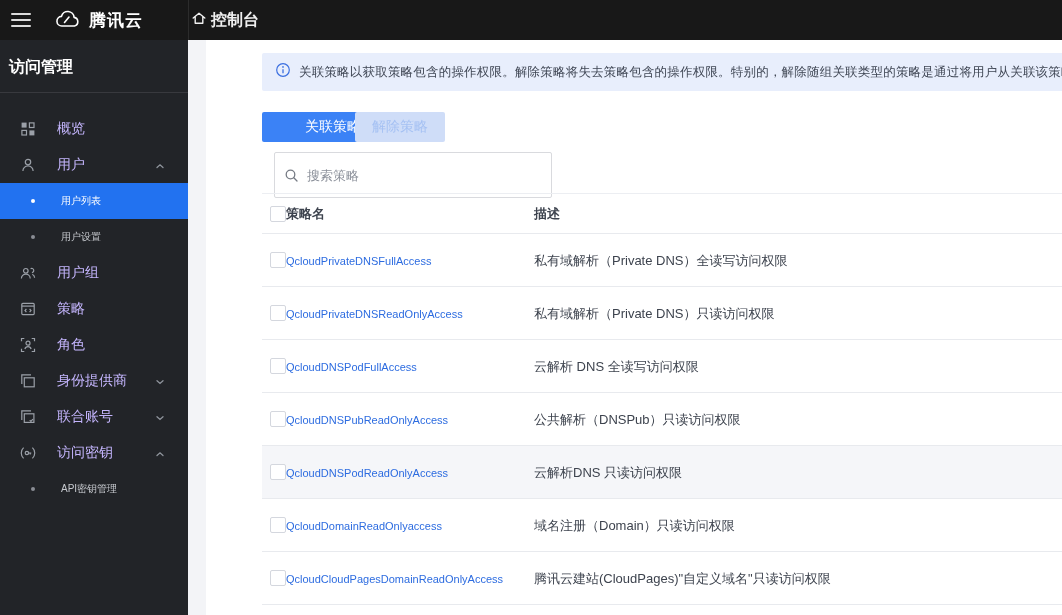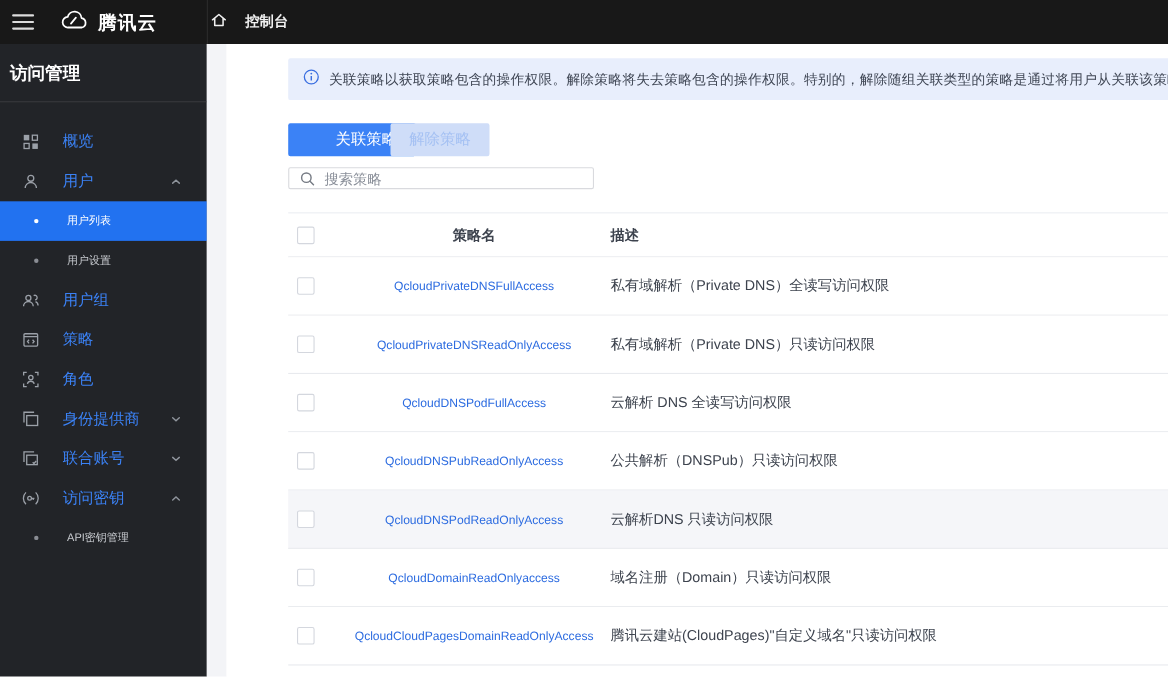--- a/index.html
+++ b/index.html
@@ -8,32 +8,32 @@
 
   
   .topbar { position:absolute; left:0; top:0; width:1062px; height:40px;
     background:#181818; display:flex; align-items:center; z-index:5; }
   .hamburger { width:20px; height:14px; margin-left:11px; display:flex;
     flex-direction:column; justify-content:space-between; cursor:pointer; }
   .hamburger i { display:block; height:2px; background:#dcdcdc; border-radius:1px; }
   .brand { display:flex; align-items:center; margin-left:24px; cursor:pointer; }
   .brand-name { color:#fff; font-size:17px; font-weight:700; letter-spacing:1px; margin-left:7px; }
   .console { display:flex; align-items:center; margin-left:48px; cursor:pointer; }
-  .console-label { color:#f0f0f0; font-size:13px; font-weight:600; margin-left:16px; }
+  .console-label { color:#f0f0f0; font-size:16px; font-weight:600; margin-left:4px; }
   .topbar-divider { position:absolute; left:188px; top:0; width:1px; height:40px; background:#2c2c2c; }
 
   
   .sidebar { position:absolute; left:0; top:40px; width:188px; height:575px;
     background:#222428; }
   .side-title { color:#ffffff; font-size:16px; font-weight:700; padding:17px 0 14px 9px; }
   .side-divider { height:1px; background:#38393e; }
   .side-nav { padding-top:18px; }
   .s-item { position:relative; height:36px; display:flex; align-items:center; cursor:pointer; }
   .s-item .s-icon { width:16px; height:16px; margin-left:20px; display:inline-flex; }
-  .s-item .s-label { color:#3b82f6; font-size:14px; margin-left:21px; }
+  .s-item .s-label { color:#c4b5fd; font-size:14px; margin-left:21px; }
   .s-item .chev { position:absolute; right:22px; top:11px; }
   .s-sub { position:relative; height:36px; display:flex; align-items:center; cursor:pointer; }
   .s-sub .dot { width:4px; height:4px; border-radius:50%; background:#8a8d94; margin-left:31px; }
   .s-sub .s-label { color:#c7cacf; font-size:10px; margin-left:26px; }
   .s-sub.selected { background:#2272f0; }
   .s-sub.selected .dot { background:#ffffff; }
   .s-sub.selected .s-label { color:#ffffff; }
 
   
   .gutter { position:absolute; left:188px; top:40px; width:18px; height:575px; background:#f3f4f7; }
@@ -42,35 +42,35 @@
   .main { position:absolute; left:206px; top:40px; width:856px; height:575px;
     background:#fff; overflow:hidden; }
   .banner { position:absolute; left:56px; top:13px; width:1100px; height:38px;
     background:#e8eefc; border-radius:2px; display:flex; align-items:center;
     padding-left:13px; white-space:nowrap; overflow:hidden; }
   .banner-text { font-size:12.5px; color:#3f4654; margin-left:8px; letter-spacing:.2px; }
   .btn { position:absolute; top:72px; height:30px; border:none; border-radius:2px;
     font-size:14px; padding:0 17px; cursor:pointer; font-family:inherit; }
   .btn-attach { left:56px; background:#3b82f6; color:#ffffff;padding-left:43px; }
   .btn-detach { left:149px; background:#cfddf8; color:#a5c1f3; cursor:default; }
-  .searchbox { position:absolute; left:56px; top:112px; width:278px; height:20px;
+  .searchbox { position:absolute; left:68px; top:112px; width:278px; height:46px;
     border:1px solid #d9dade; border-radius:2px; background:#fff; display:flex; align-items:center; }
   .searchbox svg { margin-left:9px; }
   .searchbox input { border:none; outline:none; flex:1; margin-left:8px; font-size:13px;
     color:#333; font-family:inherit; background:transparent; }
   .searchbox input::placeholder { color:#8a8f99; }
 
   
   .table { position:absolute; left:56px; top:153px; width:1100px; border-top:1px solid #eceef2; }
   .thead { height:40px; display:flex; align-items:center; border-bottom:1px solid #e8eaee; }
   .row { height:53px; display:flex; align-items:center; border-bottom:1px solid #e8eaee; background:#fff; }
   .row.hl { background:#f5f6f9; }
   .cb { width:16px; height:16px; border:1px solid #d4d7de; border-radius:2px;
     background:#fff; margin-left:8px; flex:0 0 16px; cursor:pointer; }
-  .col-name { width:248px; margin-left:21px; padding-left:0;text-align:center; }
+  .col-name { width:248px; margin-left:0; padding-left:0; }
   .thead .col-name, .thead .col-desc { font-size:13px; font-weight:700; color:#3d434e; }
   .pname { font-size:11px; color:#2d6ce0; text-decoration:none; cursor:pointer; }
   .col-desc { flex:1; }
   .pdesc { font-size:13px; color:#3d434e; }
 </style>
 </head>
 <body>
 
 <div class="topbar">
   <div class="hamburger">

